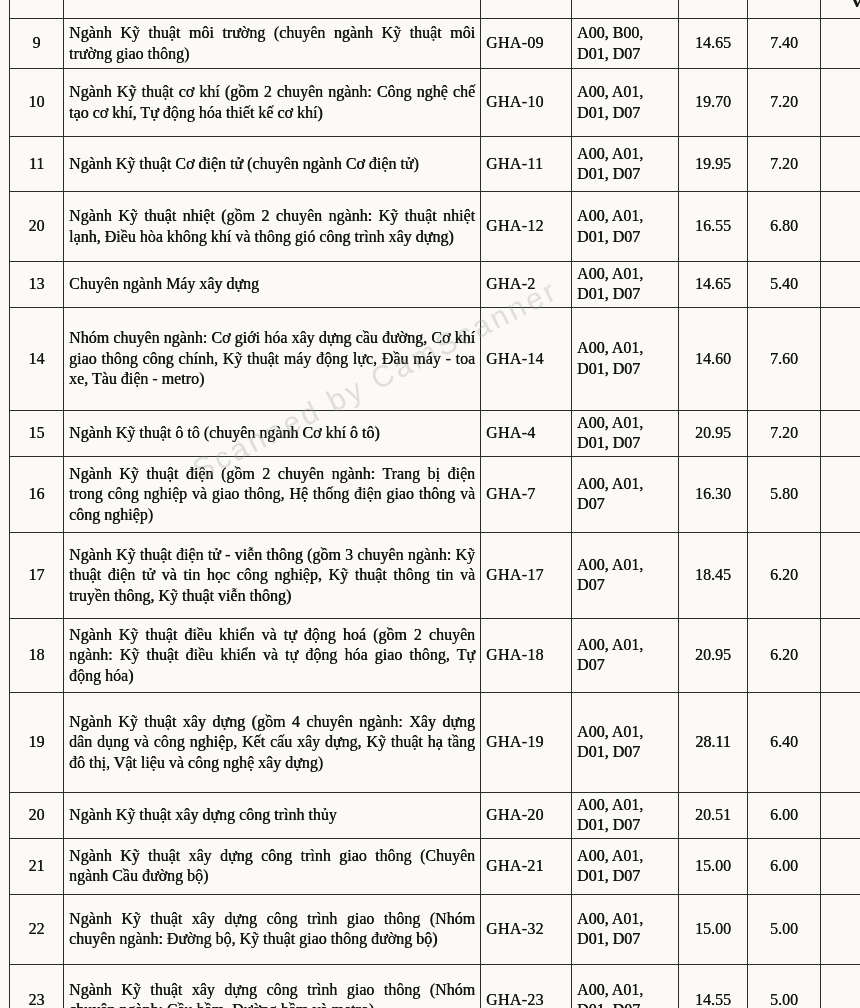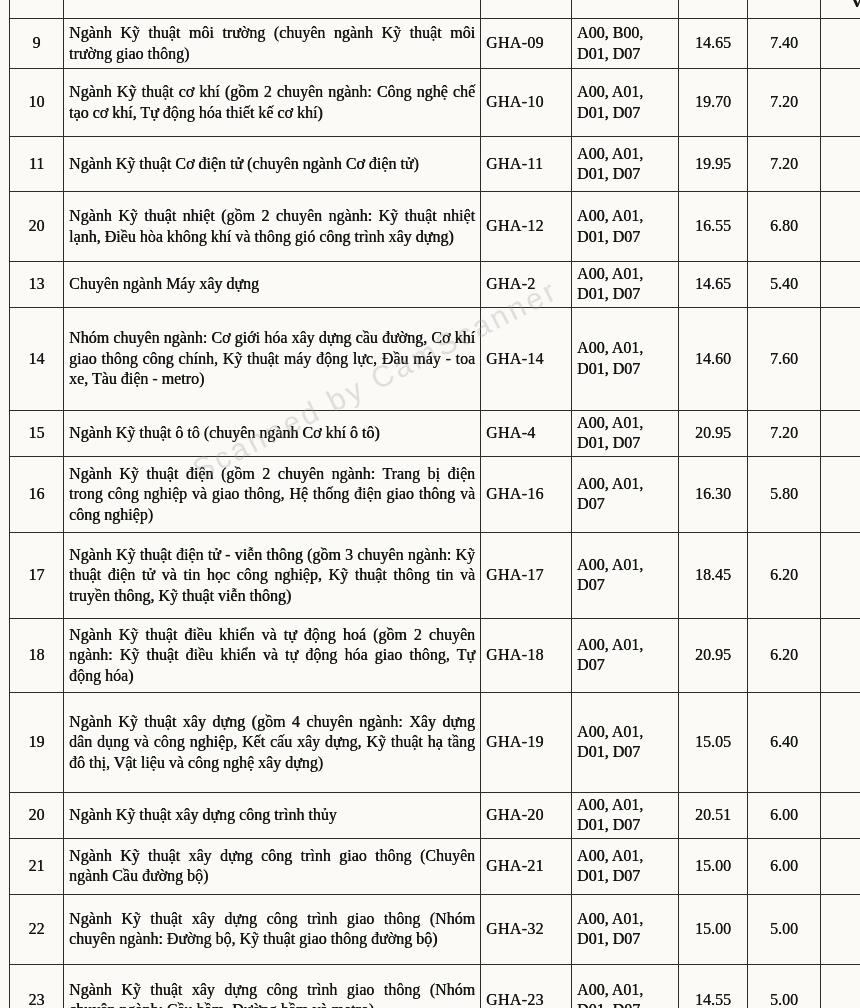--- a/index.html
+++ b/index.html
@@ -153,21 +153,21 @@
       <td class="c-name">Ngành Kỹ thuật ô tô (chuyên ngành Cơ khí ô tô)</td>
       <td class="c-code">GHA-4</td>
       <td class="c-combo">A00, A01, D01, D07</td>
       <td class="c-s1">20.95</td>
       <td class="c-s2">7.20</td>
       <td class="c-lim">≤ 4</td>
     </tr>
         <tr style="height: 76px;">
       <td class="c-no">16</td>
       <td class="c-name">Ngành Kỹ thuật điện (gồm 2 chuyên ngành: Trang bị điện trong công nghiệp và giao thông, Hệ thống điện giao thông và công nghiệp)</td>
-      <td class="c-code">GHA-16</td>
+      <td class="c-code">GHA-7</td>
       <td class="c-combo">A00, A01, D07</td>
       <td class="c-s1">16.30</td>
       <td class="c-s2">5.80</td>
       <td class="c-lim">≤ 3</td>
     </tr>
         <tr style="height: 86px;">
       <td class="c-no">17</td>
       <td class="c-name">Ngành Kỹ thuật điện tử - viễn thông (gồm 3 chuyên ngành: Kỹ thuật điện tử và tin học công nghiệp, Kỹ thuật thông tin và truyền thông, Kỹ thuật viễn thông)</td>
       <td class="c-code">GHA-17</td>
       <td class="c-combo">A00, A01, D07</td>
@@ -182,21 +182,21 @@
       <td class="c-combo">A00, A01, D07</td>
       <td class="c-s1">20.95</td>
       <td class="c-s2">6.20</td>
       <td class="c-lim">≤ 2</td>
     </tr>
         <tr style="height: 100px;">
       <td class="c-no">19</td>
       <td class="c-name">Ngành Kỹ thuật xây dựng (gồm 4 chuyên ngành: Xây dựng dân dụng và công nghiệp, Kết cấu xây dựng, Kỹ thuật hạ tầng đô thị, Vật liệu và công nghệ xây dựng)</td>
       <td class="c-code">GHA-19</td>
       <td class="c-combo">A00, A01, D01, D07</td>
-      <td class="c-s1">15.05</td>
+      <td class="c-s1">28.11</td>
       <td class="c-s2">6.40</td>
       <td class="c-lim">≤ 2</td>
     </tr>
         <tr style="height: 37px;">
       <td class="c-no">20</td>
       <td class="c-name">Ngành Kỹ thuật xây dựng công trình thủy</td>
       <td class="c-code">GHA-20</td>
       <td class="c-combo">A00, A01, D01, D07</td>
       <td class="c-s1">20.51</td>
       <td class="c-s2">6.00</td>

